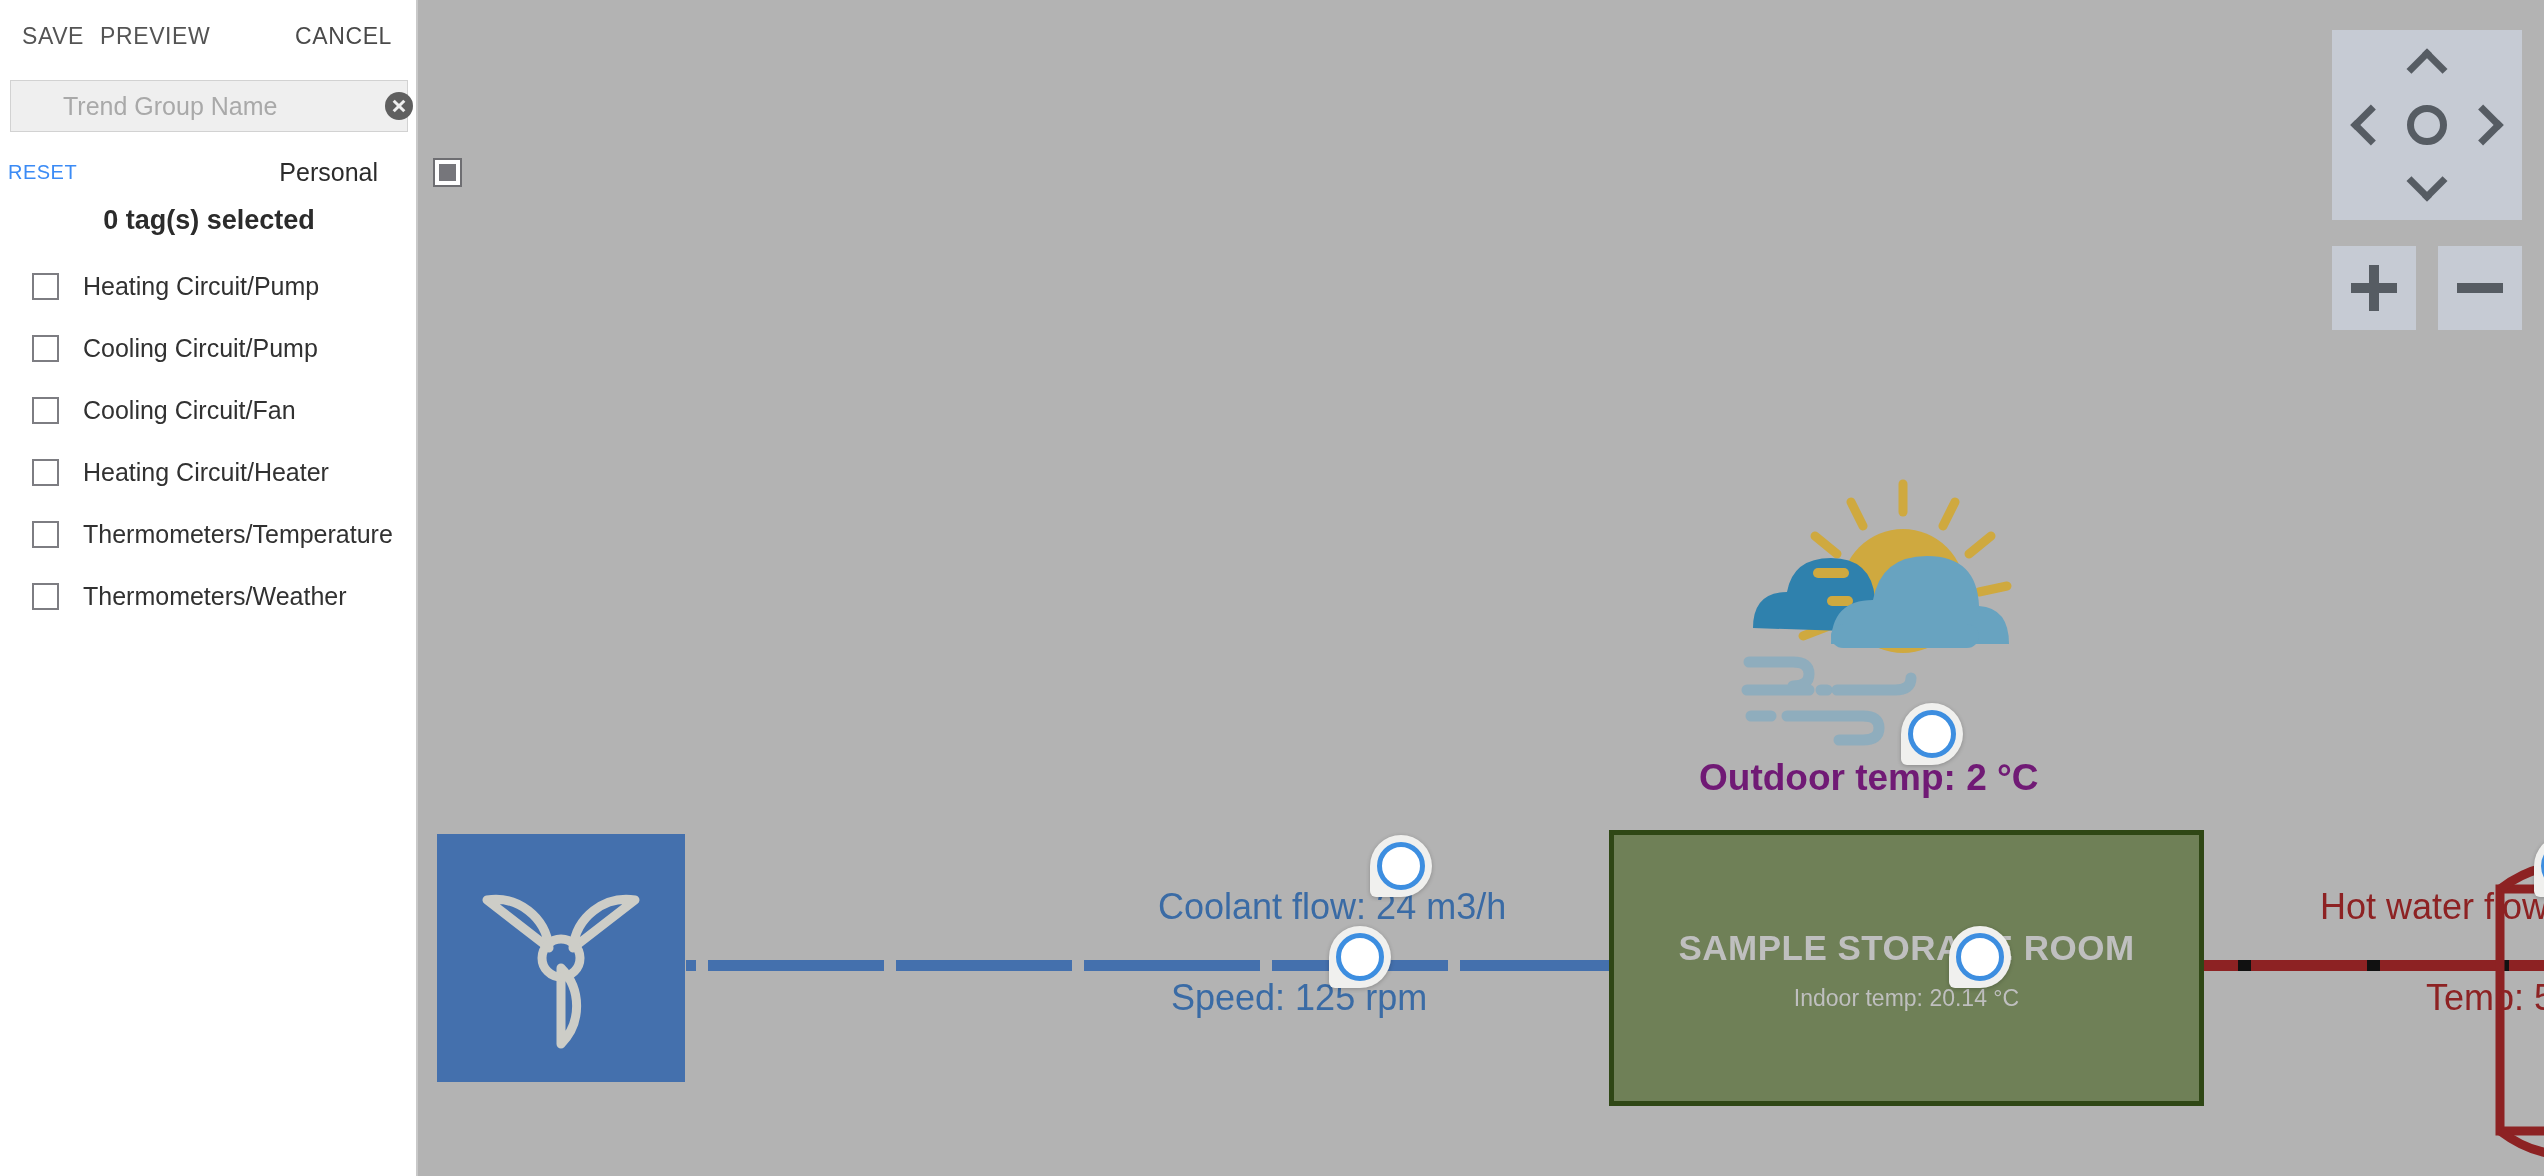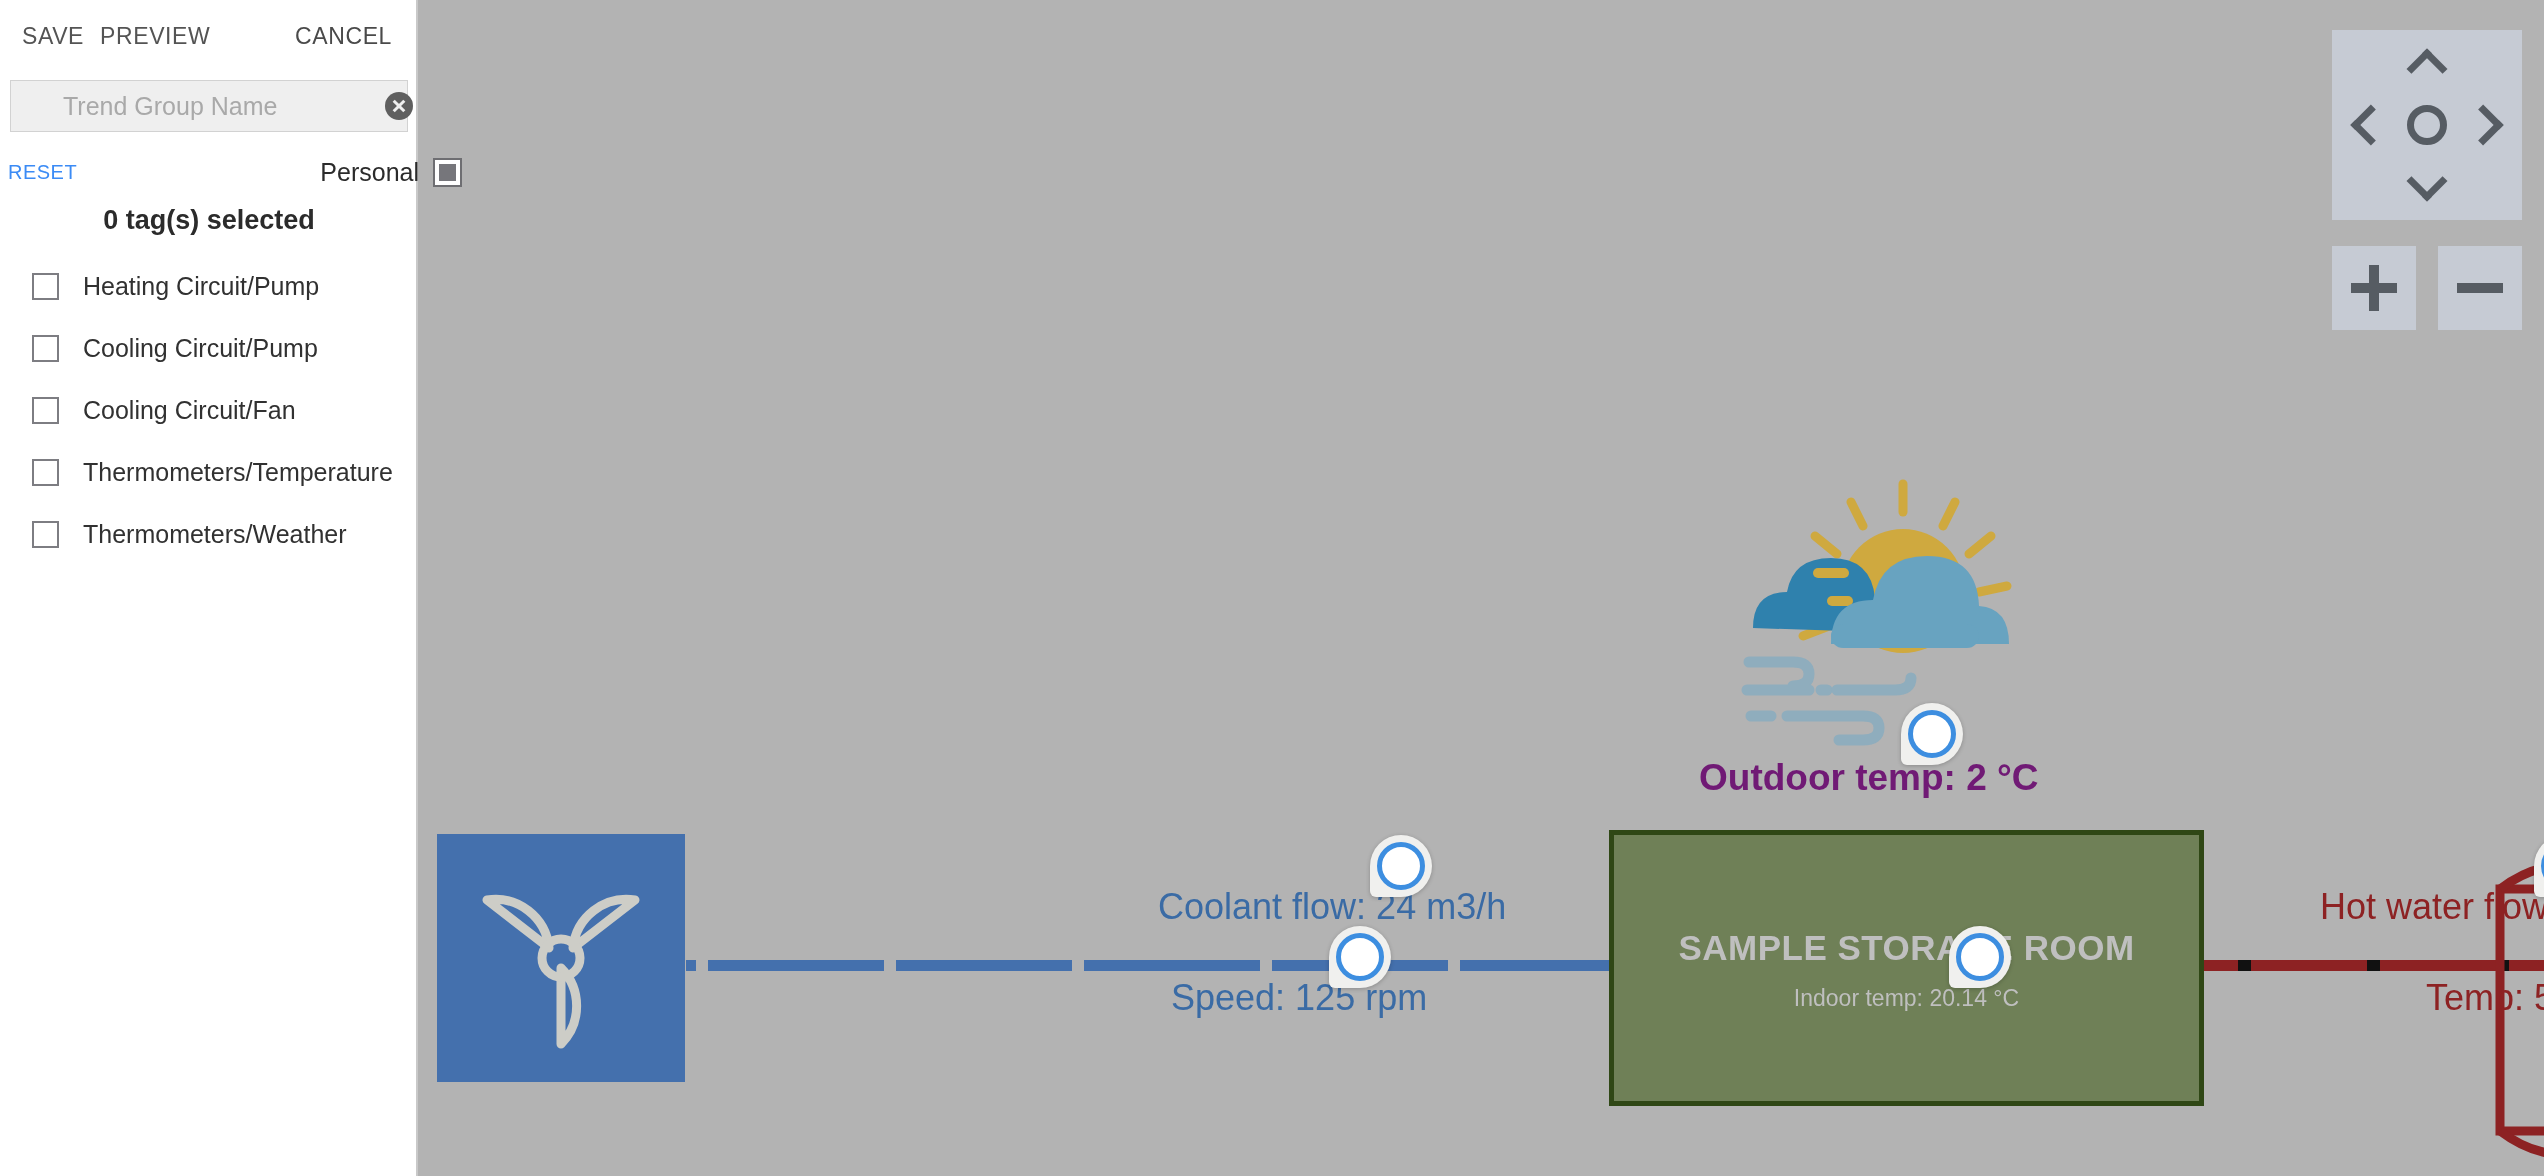--- a/index.html
+++ b/index.html
@@ -61,21 +61,21 @@
     content: ""; position: absolute; left: 50%; top: 50%;
     width: 15px; height: 3px; background: #efefef;
     transform-origin: center;
   }
   .clear-circle::before { transform: translate(-50%,-50%) rotate(45deg); }
   .clear-circle::after  { transform: translate(-50%,-50%) rotate(-45deg); }
 
   .row2 {
     position: absolute; left: 0; top: 150px;
     width: 482px; height: 44px;
-    display: flex; align-items: center;
+    display: flex; align-items: center; gap: 41px;
   }
   #reset-link {
     margin-left: 8px; color: #3b8bf5; font-size: 20px;
     letter-spacing: 0.5px; cursor: pointer;
     background: none; border: none; font-family: "Liberation Sans", sans-serif;
   }
   #personal-label {
     margin-left: auto; font-size: 25px; color: #2b2b2b;
   }
   .chk-filled {
@@ -267,20 +267,24 @@
         <span class="chk-empty"></span>
         <span class="tag-label">Heating Circuit/Pump</span>
       </div>
       <div class="tag-item">
         <span class="chk-empty"></span>
         <span class="tag-label">Cooling Circuit/Pump</span>
       </div>
       <div class="tag-item">
         <span class="chk-empty"></span>
         <span class="tag-label">Cooling Circuit/Fan</span>
+      </div>
+      <div class="tag-item">
+        <span class="chk-empty"></span>
+        <span class="tag-label">Heating Circuit/Heater</span>
       </div>
       <div class="tag-item">
         <span class="chk-empty"></span>
         <span class="tag-label">Thermometers/Temperature</span>
       </div>
       <div class="tag-item">
         <span class="chk-empty"></span>
         <span class="tag-label">Thermometers/Weather</span>
       </div>
     </div>

